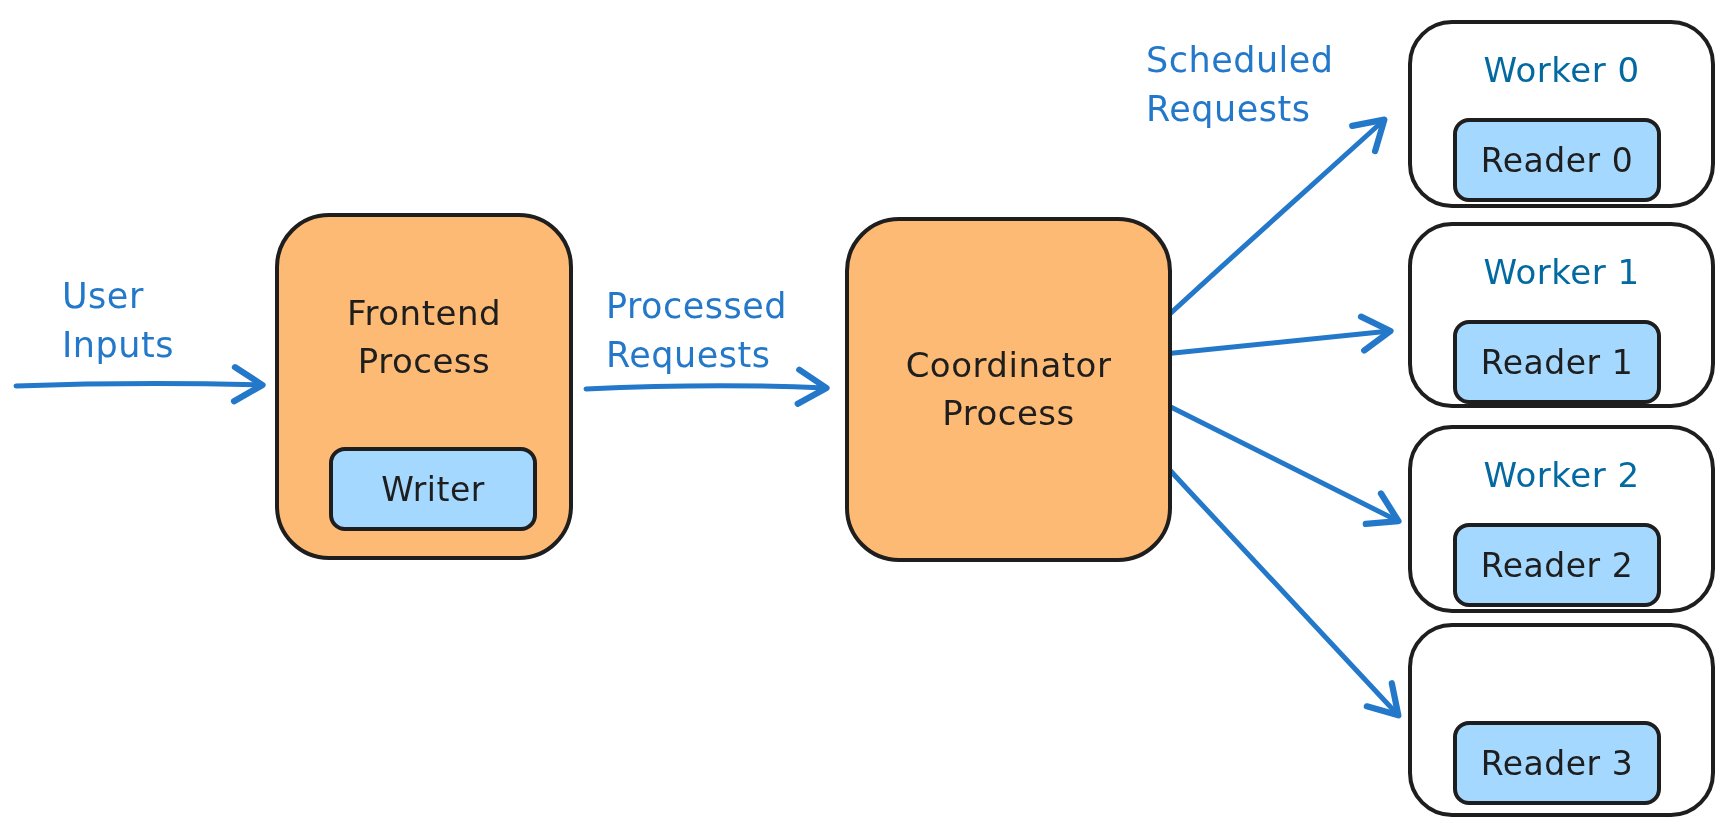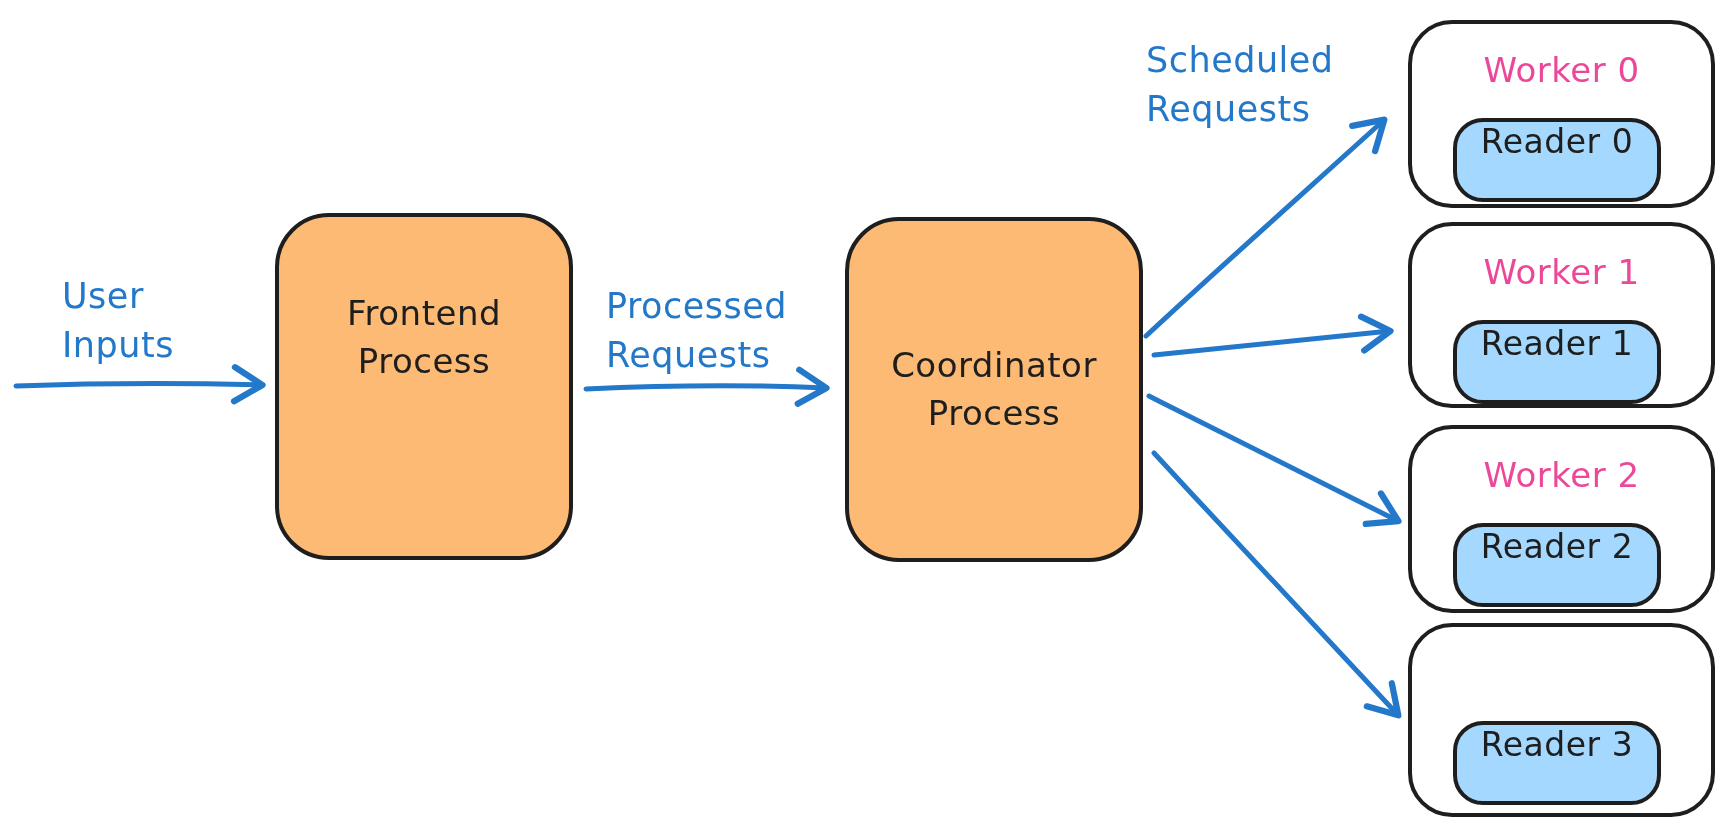--- a/index.html
+++ b/index.html
@@ -13,39 +13,40 @@
   }
   
   .node {
     position: absolute;
     background: #fdba74;
     border: 4.5px solid #1e1e1e;
     border-radius: 54px;
     box-sizing: border-box;
   }
   #frontend-node   { left: 275px; top: 213px; width: 298px; height: 347px; }
-  #coordinator-node{ left: 845px; top: 217px; width: 298px; height: 345px; }
+  #coordinator-node{ left: 845px; top: 217px; width: 327px; height: 345px; }
   .node-title {
     position: absolute; left: 0; right: 0;
     text-align: center;
     color: #1e1e1e;
     font-size: 34px;
     line-height: 48px;
     letter-spacing: 0.5px;
   }
   #frontend-title    { top: 72px; }
   #coordinator-title { top: 120px; }
   
   .pill {
     position: absolute;
     background: #a5d8ff;
     border: 4px solid #1e1e1e;
-    border-radius: 30px;
+    border-radius: 16px;
     box-sizing: border-box;
     display: flex;
+    align-items: center;
     justify-content: center;
     color: #1e1e1e;
     font-size: 33px;
     letter-spacing: 0.5px;
   }
   #writer-pill { left: 50px; top: 230px; width: 208px; height: 84px; }
   .reader-pill { left: 41px; top: 94px;  width: 208px; height: 84px; }
   
   .worker {
     position: absolute;
@@ -57,21 +58,21 @@
     border-radius: 44px;
     box-sizing: border-box;
   }
   #worker-0 { top: 20px;  }
   #worker-1 { top: 222px; height: 186px; }
   #worker-2 { top: 425px; }
   #worker-3 { top: 623px; height: 194px; }
   .worker-title {
     position: absolute; left: 0; right: 0; top: 26px;
     text-align: center;
-    color: #ec4899;
+    color: #0369a1;
     font-size: 34px;
     letter-spacing: 0.5px;
   }
   
   .flow-label {
     position: absolute;
     color: #2478ca;
     font-size: 35px;
     line-height: 49px;
     letter-spacing: 0.5px;
@@ -124,20 +125,23 @@
   <div class="flow-label" id="label-scheduled-requests">
     <div>Scheduled</div>
     <div>Requests</div>
   </div>
 
   <div class="node" id="frontend-node">
     <div class="node-title" id="frontend-title">
       <div>Frontend</div>
       <div>Process</div>
     </div>
+    <div class="pill" id="writer-pill">
+      <span>Writer</span>
+    </div>
   </div>
 
   <div class="node" id="coordinator-node">
     <div class="node-title" id="coordinator-title">
       <div>Coordinator</div>
       <div>Process</div>
     </div>
   </div>
 
   <div class="worker" id="worker-0">

